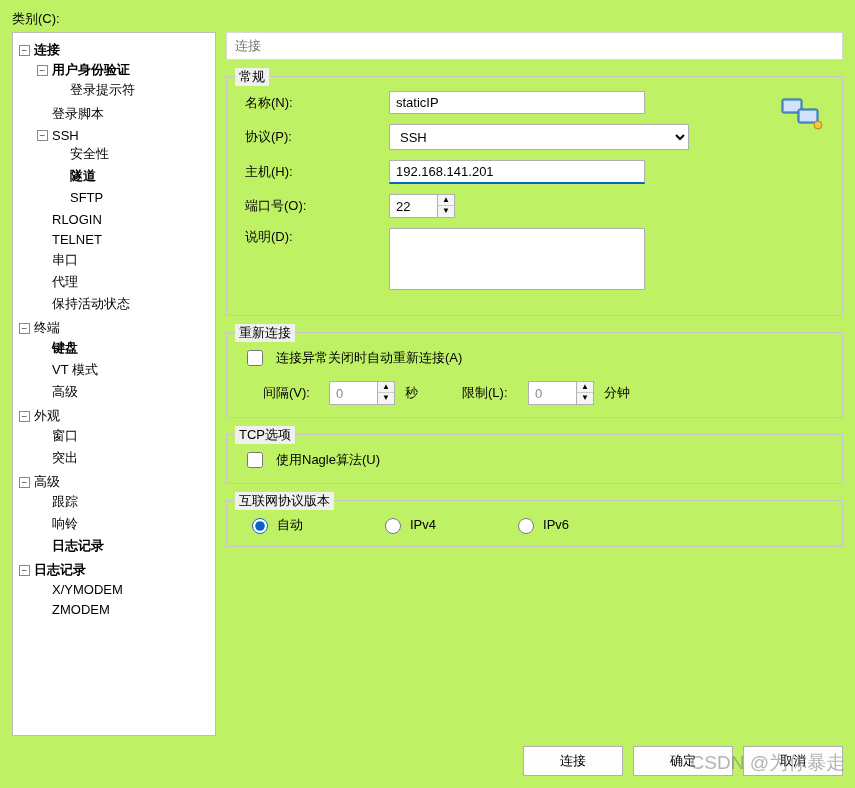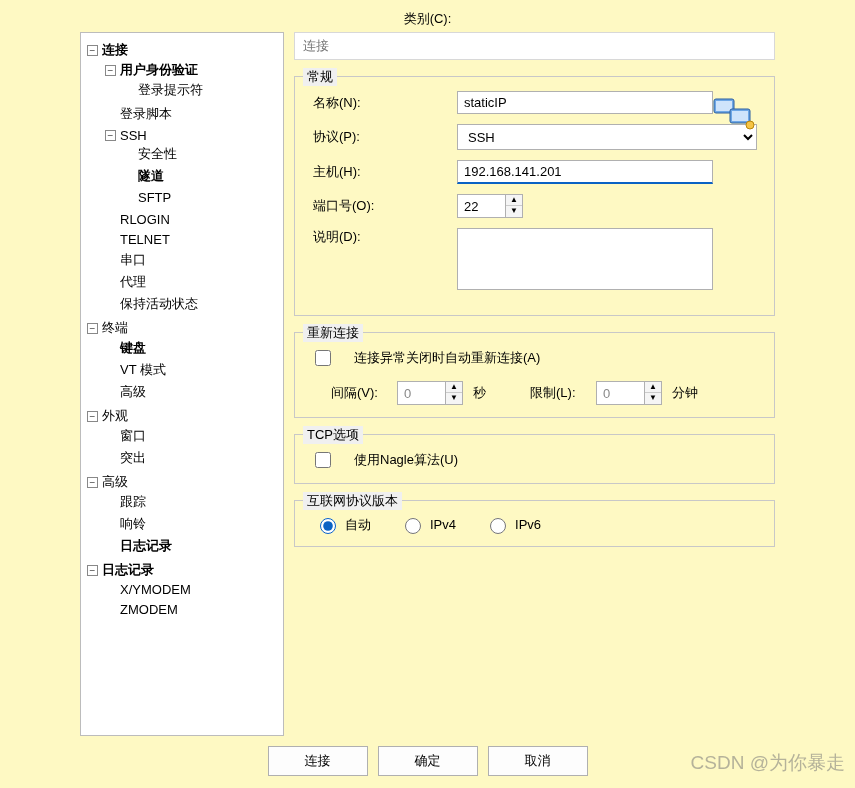--- a/index.html
+++ b/index.html
@@ -1,17 +1,17 @@
 <!DOCTYPE html>
 <html><head>
 <meta charset="utf-8">
 <style>
 * { box-sizing: border-box; font-family: "Microsoft YaHei", "Segoe UI", sans-serif; font-size: 13px; }
 body { margin: 0; background: #f0f0f0; width: 855px; height: 788px; overflow: hidden; }
-.dialog { background: #fef9c3; padding: 10px 12px 12px 12px; height: 100%; display: flex; flex-direction: column; align-items: center; }
+.dialog { background: #bef264; padding: 10px 12px 12px 12px; height: 100%; display: flex; flex-direction: column; }
 .top-label { margin-bottom: 4px; }
 .main-area { display: flex; gap: 10px; flex: 1; min-height: 0; }
 .tree-panel { width: 204px; border: 1px solid #bcbcbc; background: #fff; padding: 6px 4px; overflow: auto; }
 .tree ul { list-style: none; margin: 0; padding-left: 18px; }
 .tree > ul { padding-left: 2px; }
 .tree li { position: relative; padding: 2px 0 2px 0; white-space: nowrap; }
 .tree .toggle { display: inline-block; width: 11px; height: 11px; border: 1px solid #888; text-align: center; line-height: 9px; font-size: 10px; margin-right: 4px; color: #444; background: #fff; cursor: pointer; vertical-align: middle; }
 .tree .toggle::before { content: "−"; }
 .tree .leaf-pad { display: inline-block; width: 15px; }
 .tree .label { vertical-align: middle; cursor: default; }
@@ -26,26 +26,26 @@
 input[type=text], select, textarea { width: 256px; border: 1px solid #b0b0b0; padding: 3px 6px; background: #fff; font-family: inherit; }
 input.host { border-bottom: 2px solid #0a62c4; }
 select { width: 300px; height: 26px; }
 textarea { height: 62px; resize: none; overflow-y: scroll; }
 .spin-wrap { display: inline-flex; align-items: stretch; }
 .spin-wrap input { width: 48px; border-right: none; }
 .spin-btns { display: flex; flex-direction: column; border: 1px solid #b0b0b0; }
 .spin-btns span { width: 16px; height: 11px; background: #f5f5f5; text-align: center; line-height: 9px; font-size: 8px; border-bottom: 1px solid #ccc; cursor: pointer; }
 .spin-btns span:last-child { border-bottom: none; }
 .icon-holder { position: absolute; right: 18px; top: 18px; }
-.checkbox-row { display: flex; align-items: center; gap: 20px; padding-left: 4px; }
+.checkbox-row { display: flex; align-items: center; gap: 10px; padding-left: 4px; }
 input[type=checkbox] { width: 16px; height: 16px; }
 .reconnect-row { display: flex; align-items: center; gap: 10px; padding: 12px 0 0 24px; }
 .reconnect-row .lbl-s { width: 56px; }
 .reconnect-row .unit { }
-.radio-row { display: flex; gap: 29px; padding-left: 8px; }
+.radio-row { display: flex; gap: 77px; padding-left: 8px; }
 .radio-opt { display: flex; align-items: center; gap: 6px; }
 input[type=radio] { width: 16px; height: 16px; accent-color: #0a62c4; }
 .button-bar { display: flex; justify-content: flex-end; gap: 10px; padding-top: 10px; }
 .btn { min-width: 100px; padding: 5px 16px; border: 1px solid #b0b0b0; background: #fdfdfd; cursor: pointer; text-align: center; }
 .watermark { position: absolute; right: 10px; bottom: 12px; color: rgba(120,120,120,0.55); font-size: 19px; pointer-events: none; }
 .disabled input { color: #888; }
 </style>
 </head>
 <body>
 

